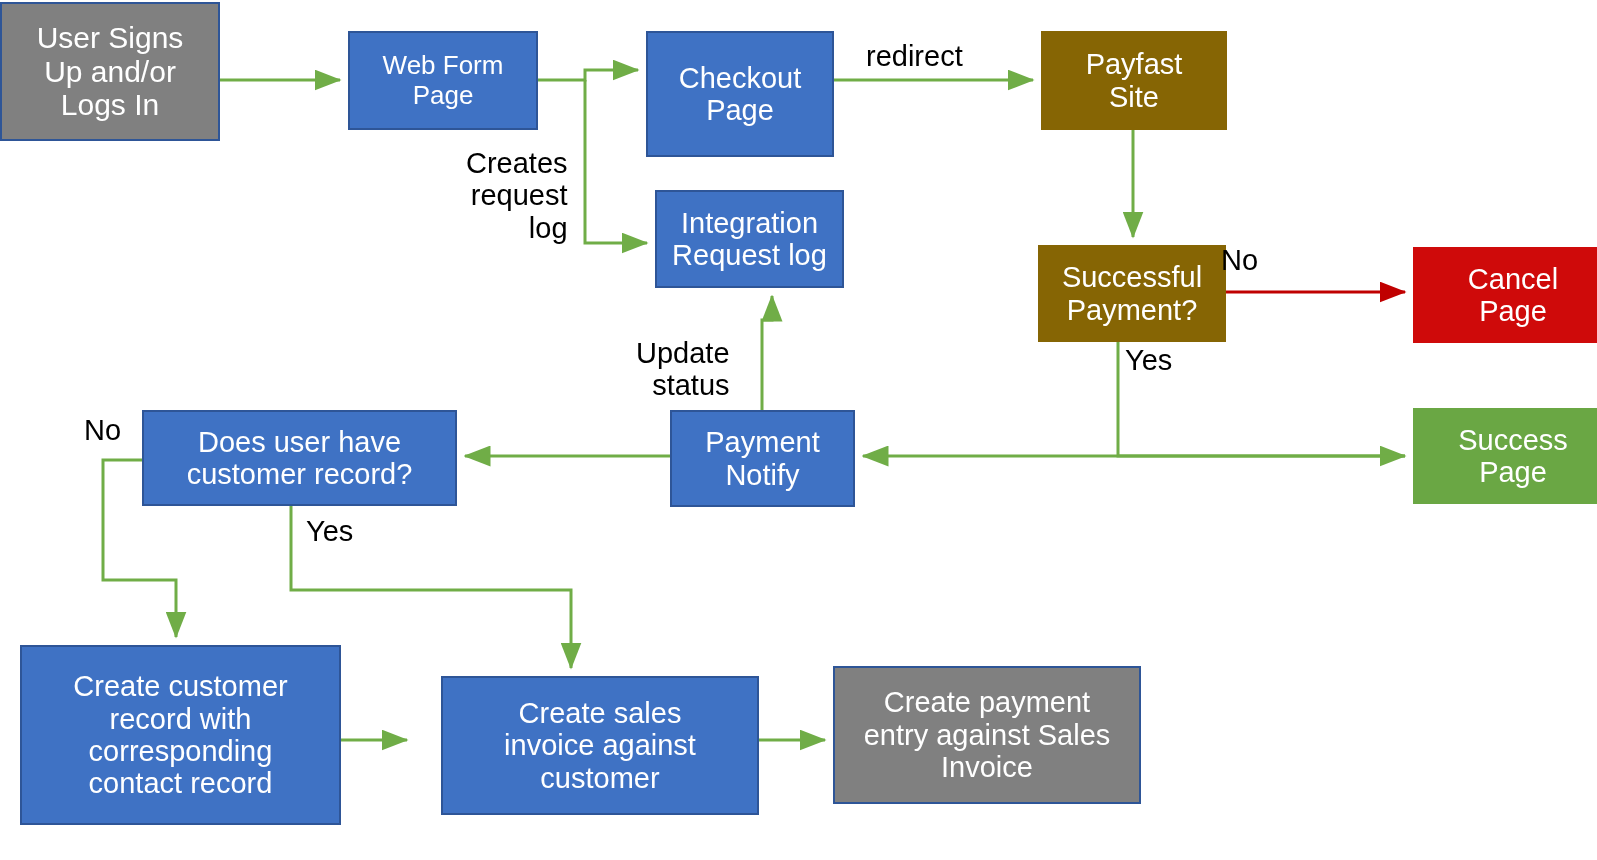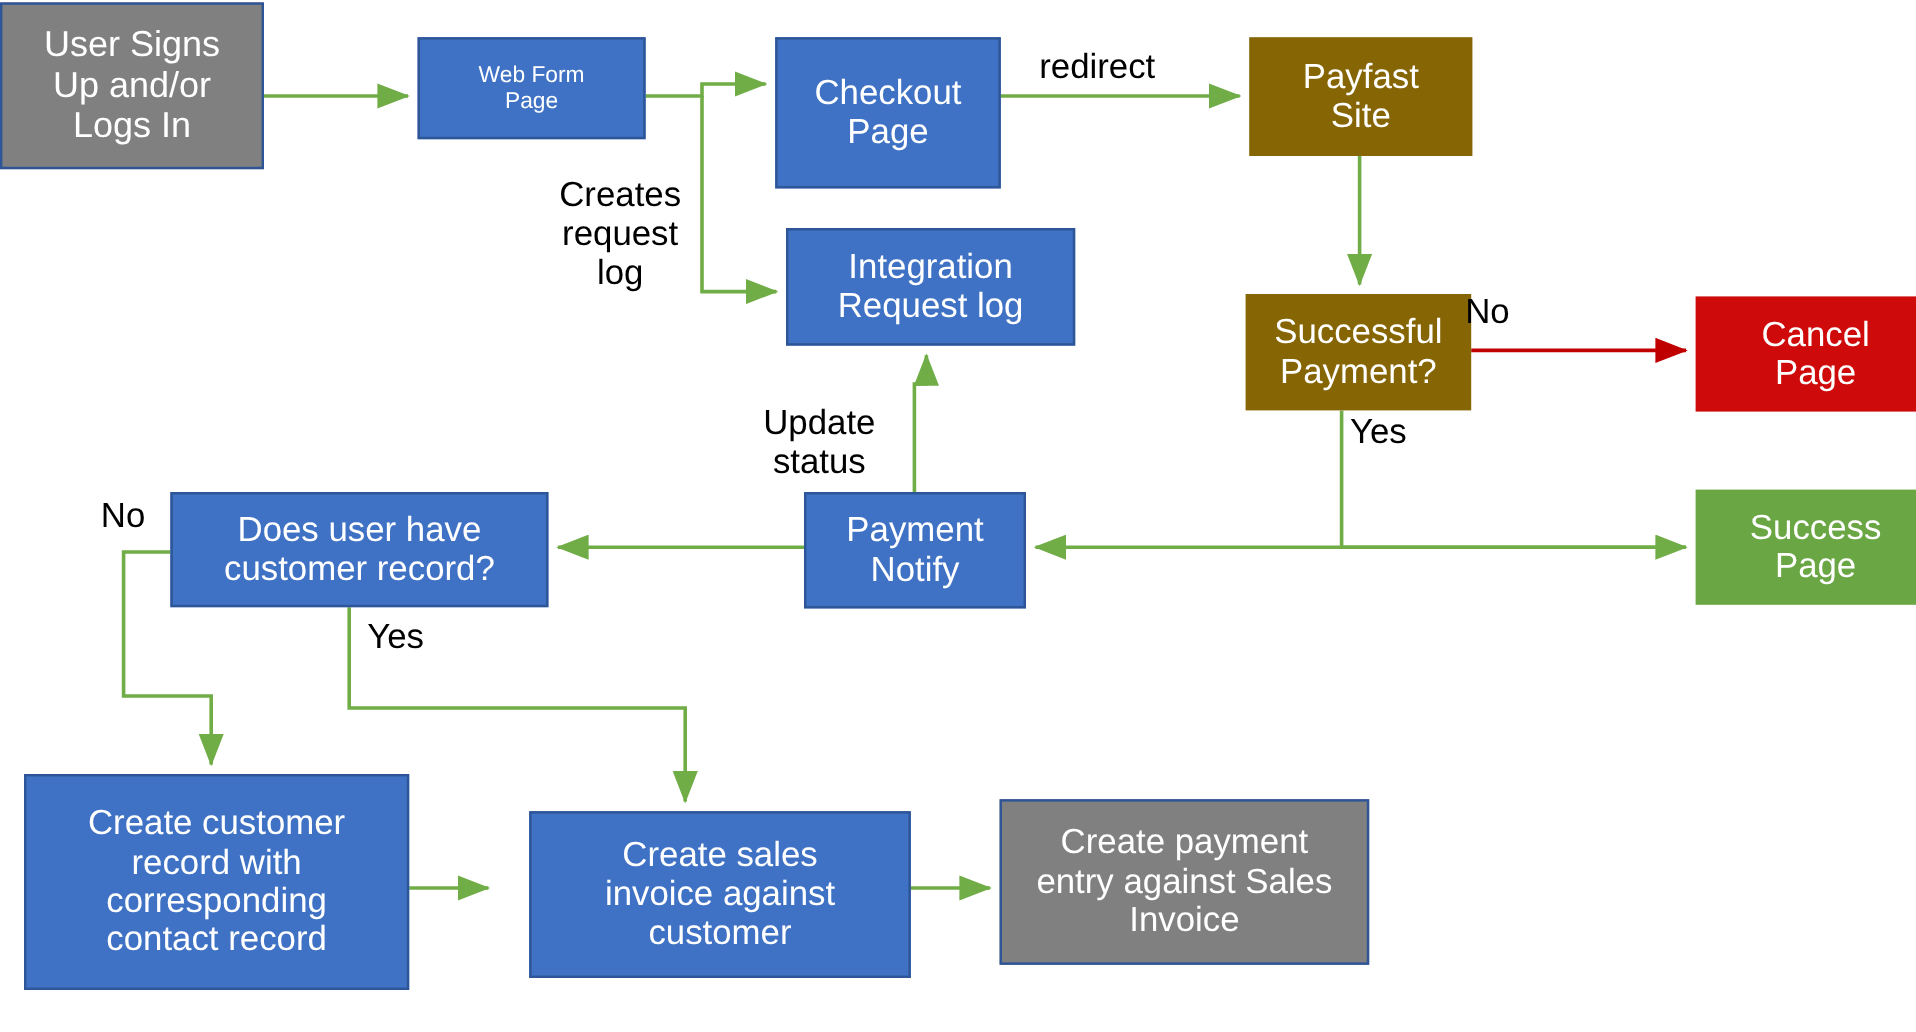--- a/index.html
+++ b/index.html
@@ -33,21 +33,21 @@
     display: block;
     width: 100%;
     white-space: pre-line;
   }
   .edge-label {
     position: absolute;
     color: #000000;
     line-height: 1.12;
     white-space: pre-line;
     z-index: 4;
-    text-align: center;
+    text-align: right;
   }
   svg.wires {
     position: absolute;
     left: 0;
     top: 0;
     width: 1597px;
     height: 860px;
     z-index: 1;
     pointer-events: none;
   }
@@ -87,36 +87,36 @@
       <path d="M1226,292 L1405,292" marker-end="url(#ah-red)"></path>
     </g>
   </svg>
 
   <div class="node" style="left:0px; top:2px; width:220px; height:139px; background:#808080; border:2px solid #2e5597; font-size:30px;">
     <span class="node-label">User Signs
 Up and/or
 Logs In</span>
   </div>
 
-  <div class="node" style="left:348px; top:31px; width:190px; height:85px; background:#3f72c4; border:2px solid #2e5597; font-size:19px;">
+  <div class="node" style="left:348px; top:31px; width:190px; height:99px; background:#3f72c4; border:2px solid #2e5597; font-size:26px;">
     <span class="node-label">Web Form
 Page</span>
   </div>
 
   <div class="node" style="left:646px; top:31px; width:188px; height:126px; background:#3f72c4; border:2px solid #2e5597; font-size:29px;">
     <span class="node-label">Checkout
 Page</span>
   </div>
 
   <div class="node" style="left:1041px; top:31px; width:186px; height:99px; background:#866504; font-size:29px;">
     <span class="node-label">Payfast
 Site</span>
   </div>
 
-  <div class="node" style="left:655px; top:190px; width:241px; height:98px; background:#3f72c4; border:2px solid #2e5597; font-size:29px;">
+  <div class="node" style="left:655px; top:190px; width:189px; height:98px; background:#3f72c4; border:2px solid #2e5597; font-size:29px;">
     <span class="node-label">Integration
 Request log</span>
   </div>
 
   <div class="node" style="left:1038px; top:245px; width:188px; height:97px; background:#866504; font-size:29px;">
     <span class="node-label">Successful
 Payment?</span>
   </div>
 
   <div class="node" style="left:1413px; top:247px; width:200px; height:96px; background:#cf0a0a; font-size:29px;">

